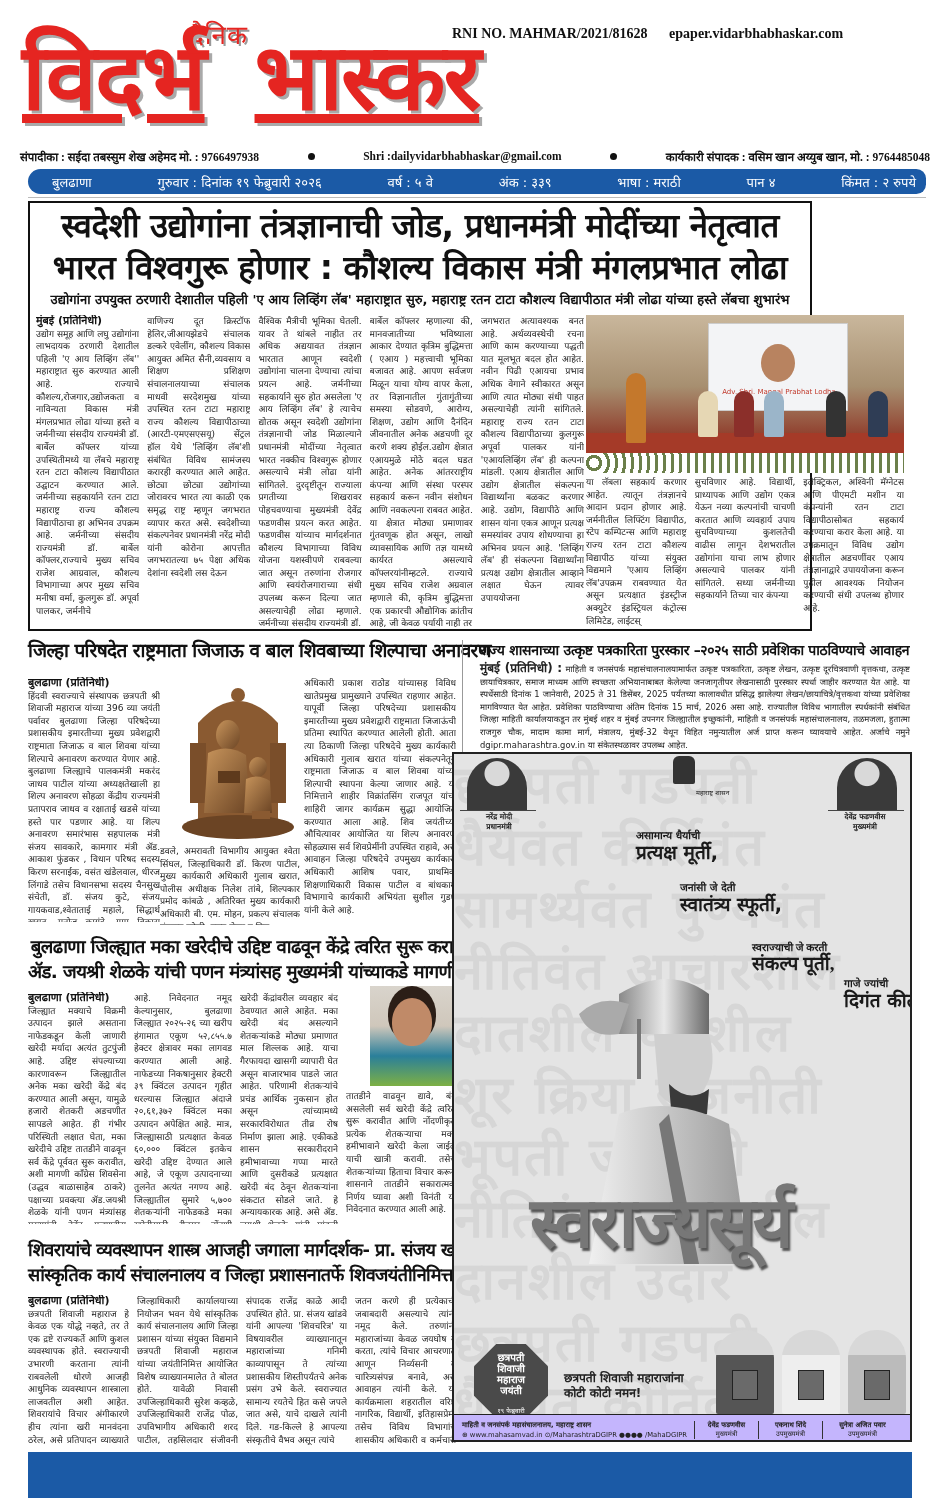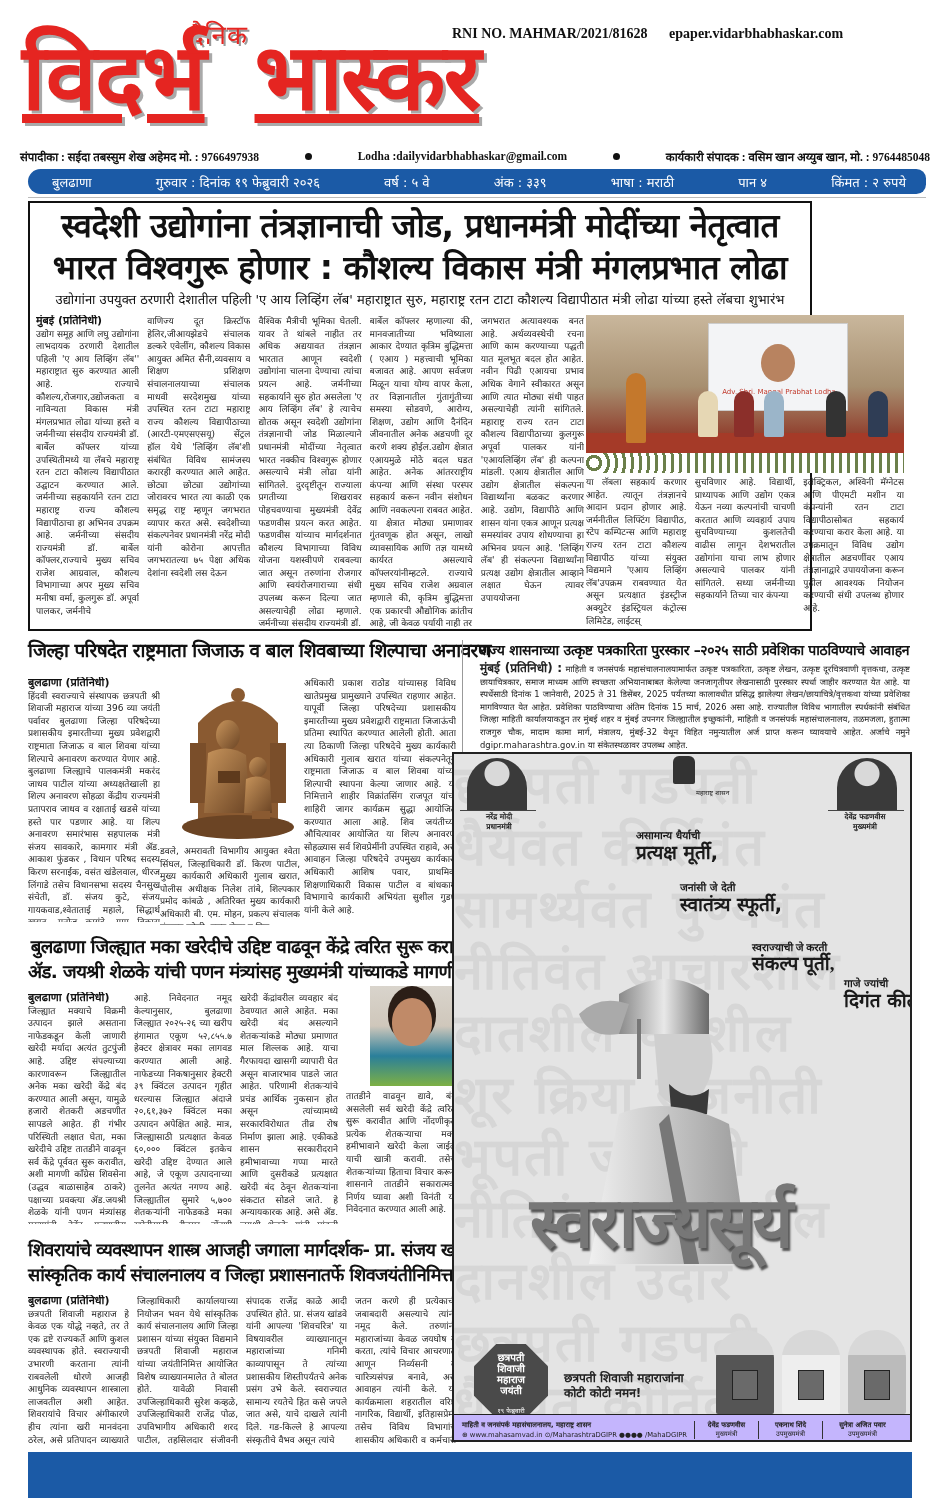--- a/index.html
+++ b/index.html
@@ -10,27 +10,27 @@
   .masthead { position: absolute; left: 0; top: 0; width: 945px; height: 145px; }
   .mast-small { position: absolute; left: 190px; top: 16px; font-family: "DejaVu Sans", sans-serif; font-weight: normal; font-size: 26px; color: #e52521; letter-spacing: 1px; text-shadow: 2px 2px 0 #999; }
   .mast-title { position: absolute; left: 22px; top: 22px; font-family: "DejaVu Sans", sans-serif; font-weight: bold; font-size: 92px; line-height: 112px; color: #e52521; letter-spacing: -2px; text-shadow: 3px 3px 0 #a9a9a9; white-space: nowrap; text-decoration: underline; }
   .mast-title .w2 { margin-left: 50px; }
   .rni { position: absolute; left: 452px; top: 26px; font-family: "Liberation Serif", serif; font-weight: bold; font-size: 14px; color: #111; white-space: nowrap; }
   .rni .site { margin-left: 18px; }
 
   .contact { position: absolute; left: 20px; top: 147px; width: 910px; height: 18px; font-size: 11.5px; font-family: "Liberation Serif", serif; display: flex; justify-content: space-between; align-items: center; white-space: nowrap; font-weight: bold; }
   .dot { display: inline-block; width: 7px; height: 7px; background: #111; border-radius: 50%; margin: 0 6px; vertical-align: middle; }
 
-  .datebar { position: absolute; left: 28px; top: 169px; width: 898px; height: 25px; background: #1b5aa6; border-radius: 13px 10px 10px 13px; color: #fff; display: flex; align-items: center; justify-content: space-between; padding: 0 20px 0 24px; font-family: "DejaVu Sans", sans-serif; font-size: 13px; white-space: nowrap; }
+  .datebar { position: absolute; left: 28px; top: 169px; width: 898px; height: 25px; background: #1b5aa6; border-radius: 13px 10px 10px 13px; color: #fff; display: flex; align-items: center; justify-content: space-between; padding: 0 10px 0 24px; font-family: "DejaVu Sans", sans-serif; font-size: 13px; white-space: nowrap; }
   .rule-under { position: absolute; left: 28px; top: 197px; width: 898px; height: 1px; background: #bbb; }
 
   
   .lead { position: absolute; left: 28px; top: 201px; width: 784px; height: 430px; border: 2px solid #111; }
   .lead-h1 { text-align: center; font-family: "DejaVu Sans", sans-serif; font-weight: bold; font-size: 33px; line-height: 42px; letter-spacing: -0.5px; margin-top: 2px; color: #111; }
-  .lead-sub { text-align: center; font-family: "DejaVu Sans", sans-serif; font-weight: normal; font-size: 13px; line-height: 18px; margin: 2px 4px 0; white-space: nowrap; overflow: hidden; }
+  .lead-sub { text-align: center; font-family: "DejaVu Sans", sans-serif; font-weight: bold; font-size: 13px; line-height: 18px; margin: 2px 4px 0; white-space: nowrap; overflow: hidden; }
   .lead-body { position: absolute; left: 6px; top: 112px; width: 548px; height: 312px; display: grid; grid-template-columns: repeat(5, 1fr); column-gap: 8px; }
   .lead-right { position: absolute; left: 556px; top: 112px; width: 318px; }
   .lead-photo { width: 318px; height: 158px; position: relative; overflow: hidden; background: linear-gradient(180deg, #c9b79c 0%, #a78f70 45%, #8f3b2a 78%, #e8e4da 100%); }
   .lead-photo .screen { position: absolute; left: 122px; top: 8px; width: 140px; height: 88px; background: #f3f4f6; border: 1px solid #ccc; }
   .lead-photo .screen .face { position: absolute; left: 52px; top: 20px; width: 34px; height: 38px; border-radius: 50%; background: #b88360; }
   .lead-photo .screen .cap { position: absolute; left: 10px; bottom: 14px; width: 120px; font-size: 7px; text-align: center; color: #c0392b; font-family: "DejaVu Sans", sans-serif; }
   .lead-photo .flowers { position: absolute; left: 0; bottom: 0; width: 100%; height: 20px; background: repeating-radial-gradient(circle at 8px 10px, #fff 0 5px, #6b7f4a 5px 8px); }
   .lead-photo .stage { position: absolute; left: 0; top: 118px; width: 100%; height: 22px; background: #a53a28; }
   .lead-photo .person { position: absolute; bottom: 36px; width: 20px; height: 46px; border-radius: 10px 10px 2px 2px; }
   .lead-right-body { display: grid; grid-template-columns: repeat(3, 1fr); column-gap: 8px; margin-top: 3px; height: 150px; }
@@ -106,21 +106,21 @@
   </div>
   <div class="rni">
     <span>RNI NO. MAHMAR/2021/81628</span>
     <span class="site">epaper.vidarbhabhaskar.com</span>
   </div>
 </div>
 
 <div class="contact">
   <span>संपादीका : सईदा तबस्सुम शेख अहेमद  मो. : 9766497938</span>
   <span class="dot"></span>
-  <span>Lodha :dailyvidarbhabhaskar@gmail.com</span>
+  <span>Shri :dailyvidarbhabhaskar@gmail.com</span>
   <span class="dot"></span>
   <span>कार्यकारी संपादक : वसिम खान अय्युब खान, मो. : 9764485048</span>
 </div>
 
 <div class="datebar">
   <span>बुलढाणा</span>
   <span>गुरुवार : दिनांक १९ फेब्रुवारी २०२६</span>
   <span>वर्ष : ५ वे</span>
   <span>अंक : ३३९</span>
   <span>भाषा : मराठी</span>

